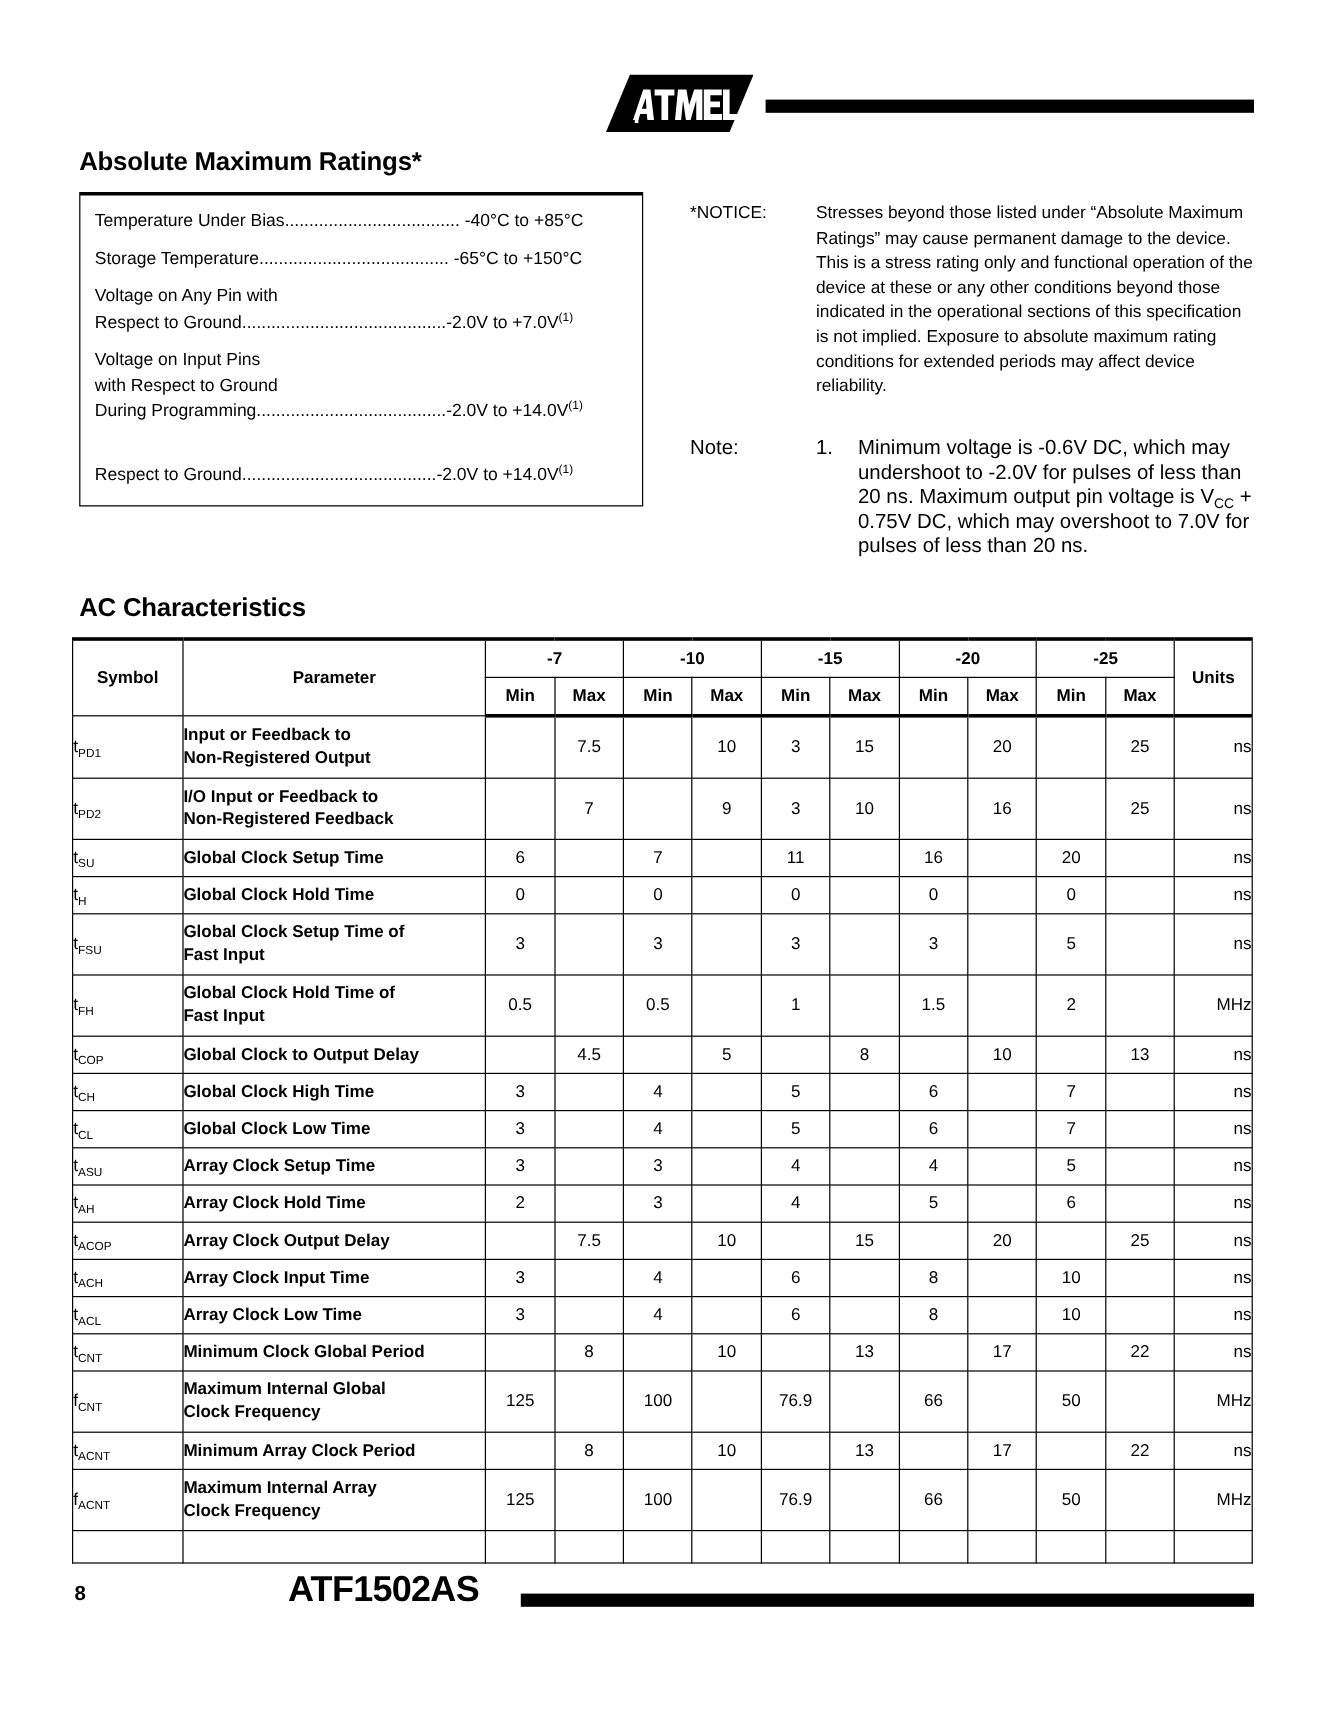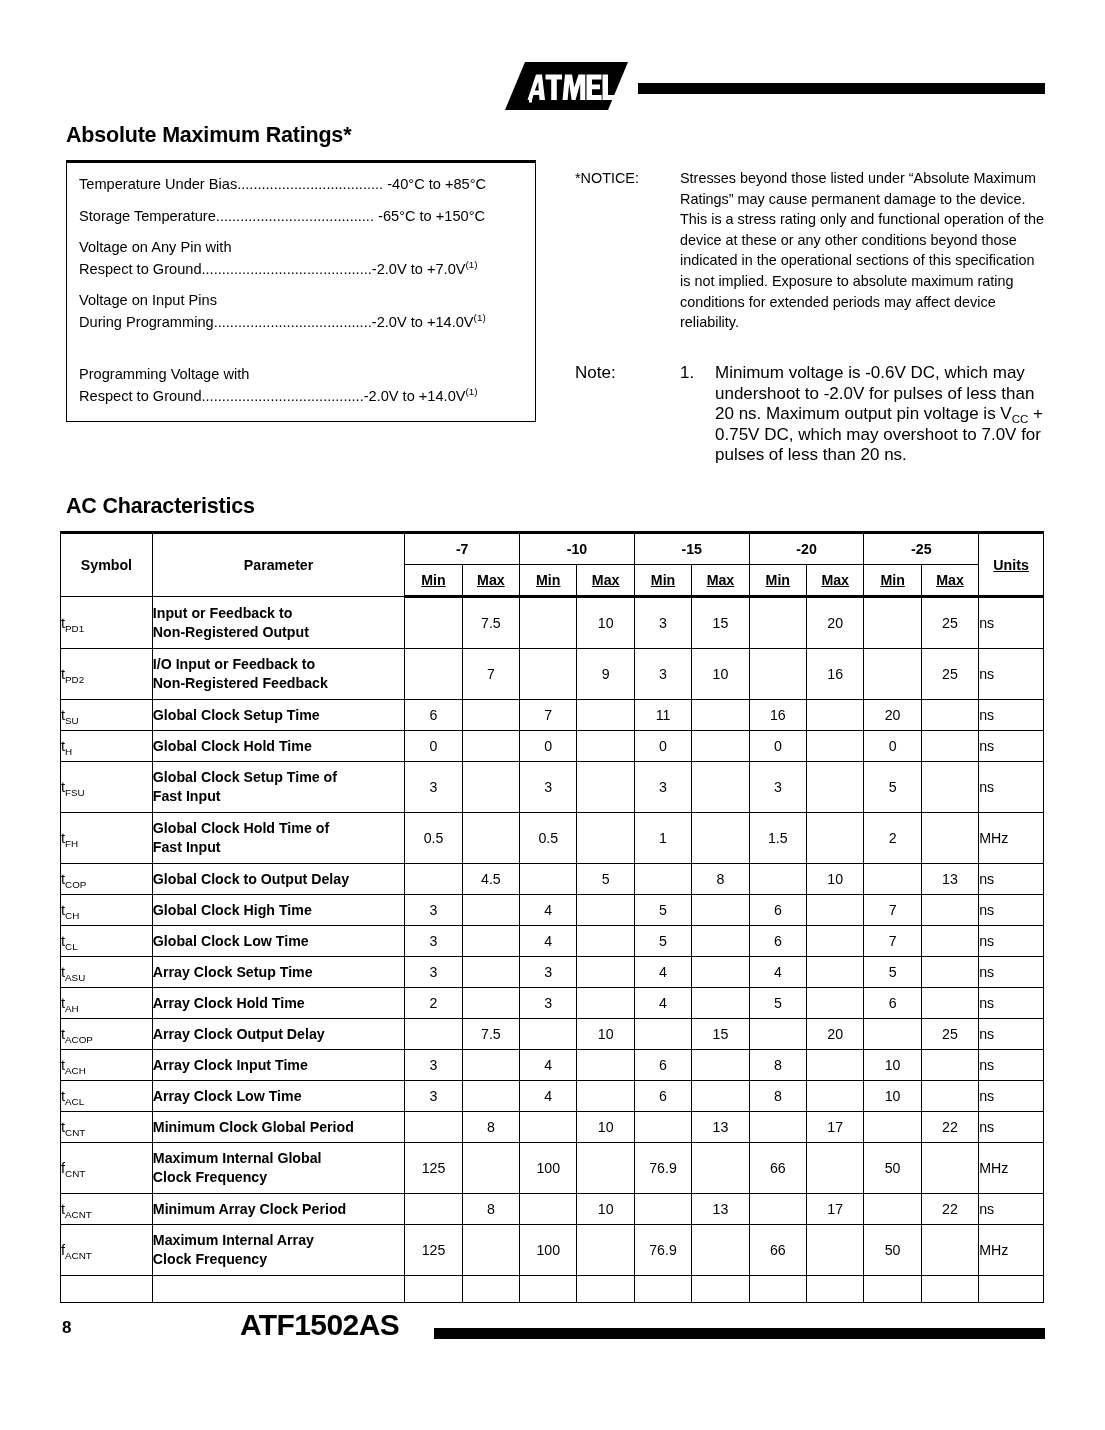--- a/index.html
+++ b/index.html
@@ -136,21 +136,21 @@
     border: 1px solid #000;
     padding: 0;
     vertical-align: middle;
   }
   table.ac thead th {
     font-weight: bold;
     text-align: center;
     height: 30px;
   }
   .tt-top { border-top: 3px solid #000 !important; }
-  .hdr-bottom { border-bottom: 3px solid #000 !important; text-decoration: underline; }
+  .hdr-bottom { border-bottom: 3px solid #000 !important; }
 
   th.c-sym   { width: 88px; }
   th.c-par   { width: 242px; }
   th.c-units { width: 62px; }
 
   td.sym {
     padding-left: 10px;
     text-align: left;
     font-size: 14.5px;
     white-space: nowrap;
@@ -158,21 +158,21 @@
   td.par {
     padding-left: 10px;
     text-align: left;
     line-height: 19px;
     font-weight: bold;
   }
   td.num {
     text-align: center;
   }
   td.units {
-    text-align: left;
+    text-align: right;
   }
   tr.r1 td { height: 30px; }
   tr.r2 td { height: 50px; }
   tr.rblank td { height: 26px; }
 
   
   .footer {
     position: absolute;
     left: 0;
     top: 1310px;
@@ -257,29 +257,29 @@
       <div>Voltage on Any Pin with</div>
       <div>
         <span>Respect to Ground</span><span class="amr-leader">..........................................</span><span class="amr-val">-2.0V to +7.0V</span><sup class="fn">(1)</sup>
       </div>
     </div>
 
     <div class="gap-md"></div>
 
     <div class="amr-entry">
       <div>Voltage on Input Pins</div>
+      <div>with Respect to Ground</div>
       <div>
         <span>During Programming</span><span class="amr-leader">.......................................</span><span class="amr-val">-2.0V to +14.0V</span><sup class="fn">(1)</sup>
       </div>
     </div>
 
     <div class="gap-lg"></div>
 
     <div class="amr-entry">
-      <div>Programming Voltage with</div>
       <div>
         <span>Respect to Ground</span><span class="amr-leader">........................................</span><span class="amr-val">-2.0V to +14.0V</span><sup class="fn">(1)</sup>
       </div>
     </div>
 
   </div>
 </div>
 
 <div class="notice-block">
   <div class="notice-row">

